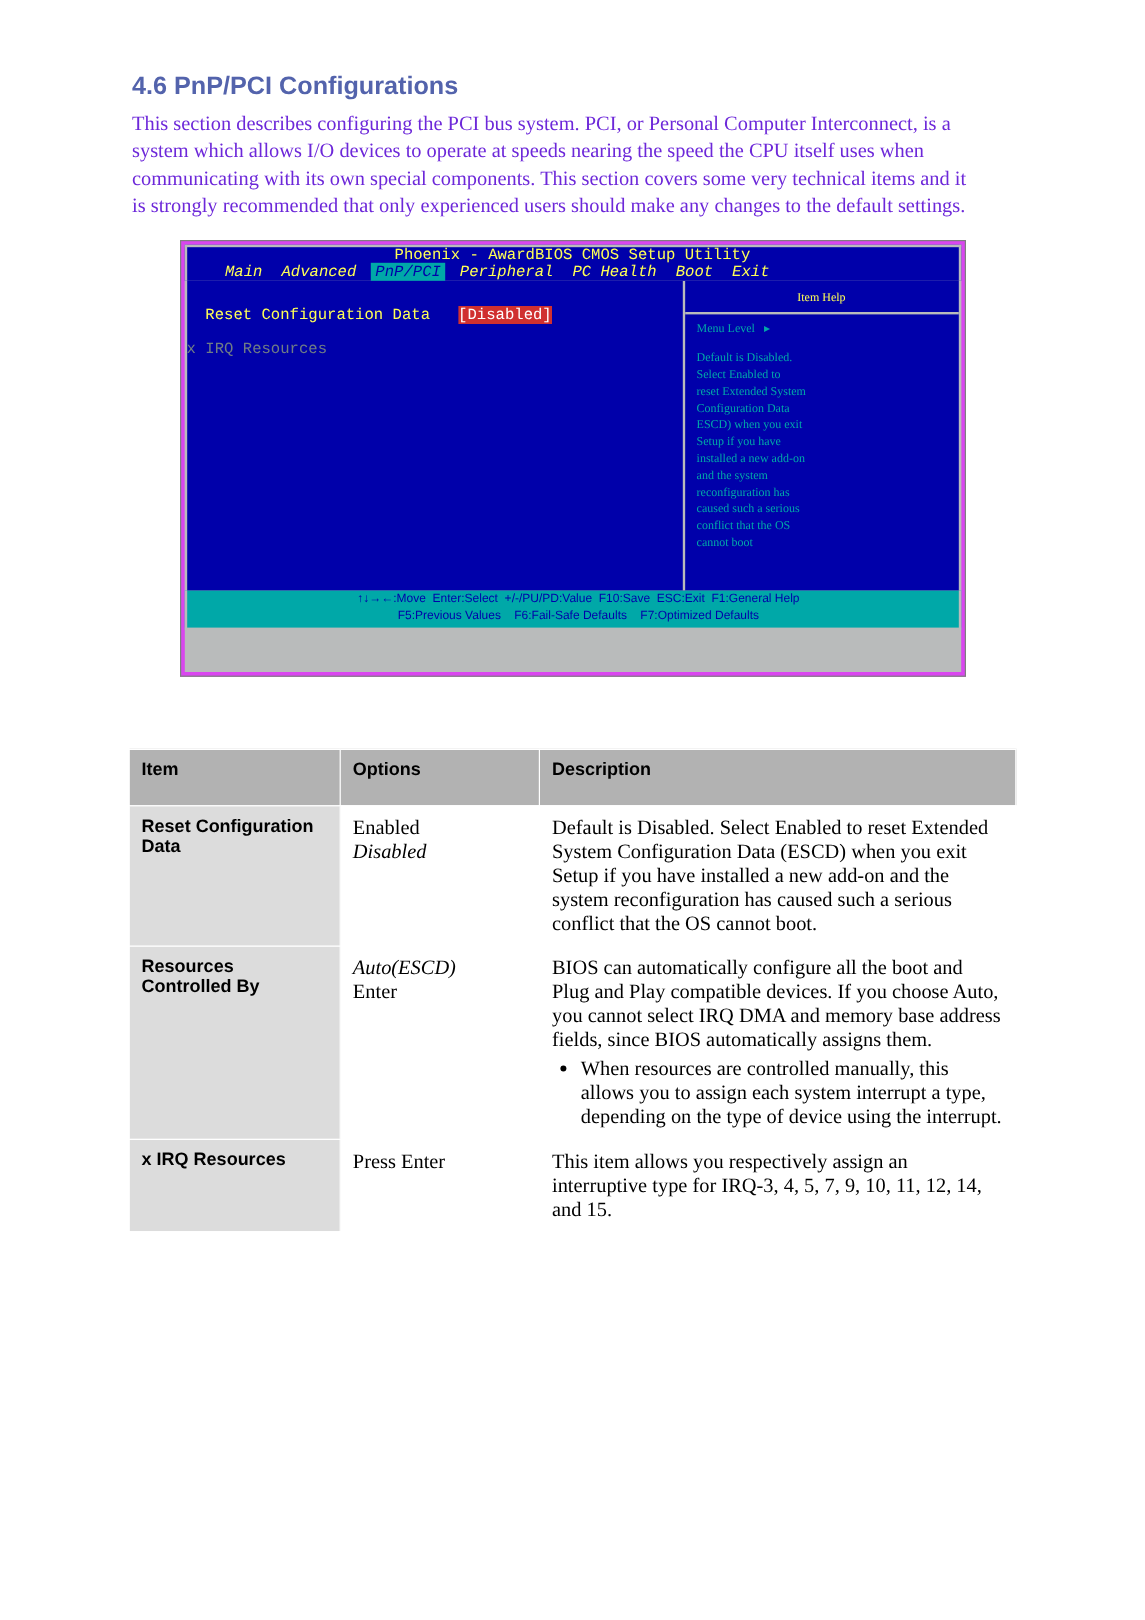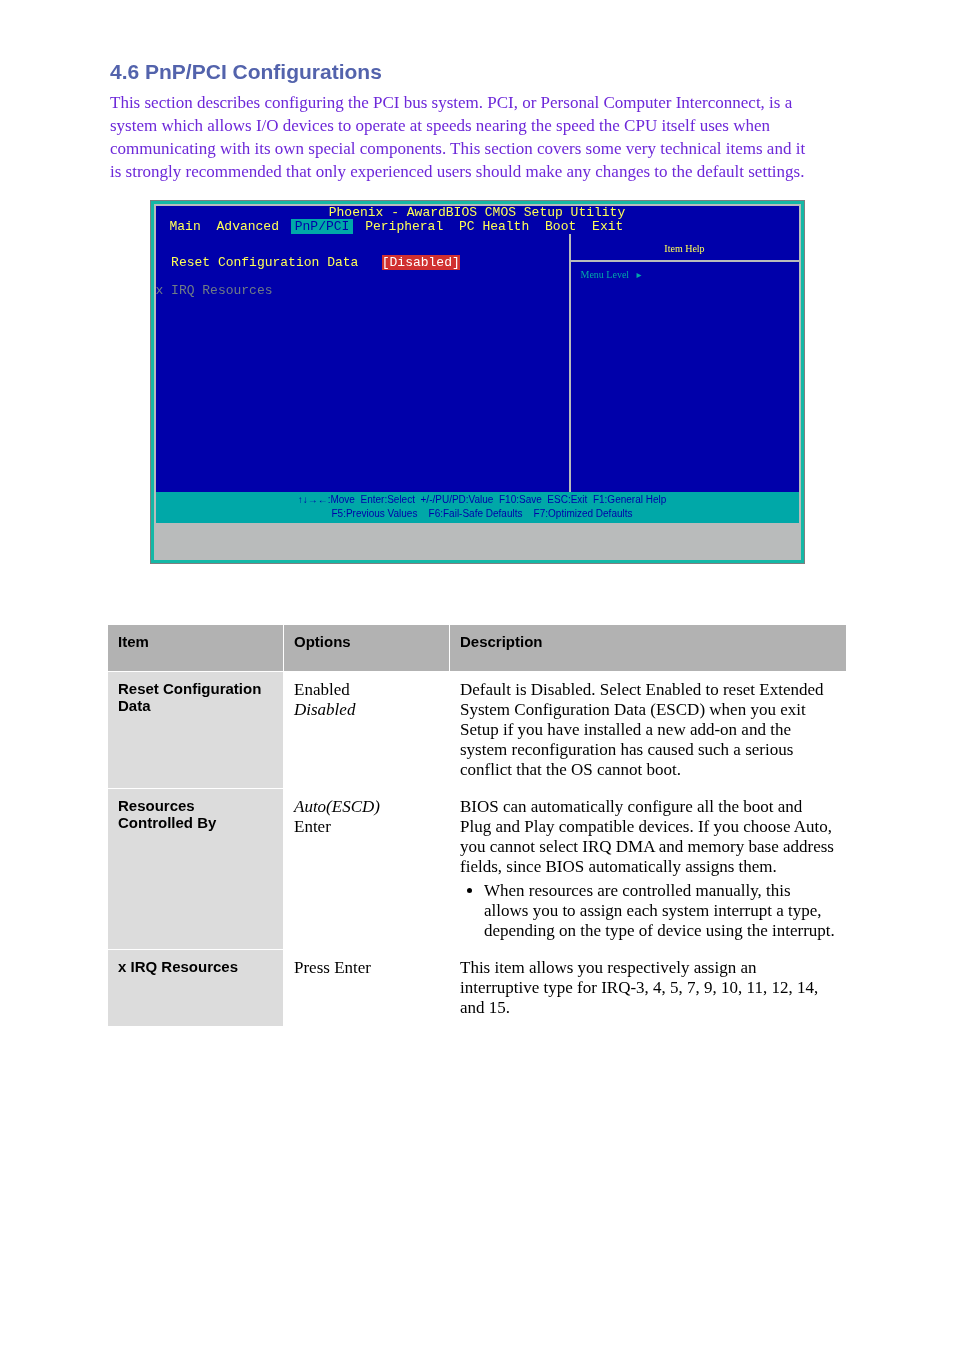--- a/index.html
+++ b/index.html
@@ -25,21 +25,21 @@
     font-family: "Times New Roman", serif;
     font-size: 17px;
     color: #6d28d9;
     margin: 0 140px 16px 110px;
     line-height: 1.35;
   }
   .bios-wrap {
     margin: 0 auto;
     width: 655px;
     height: 364px;
-    background: #14b8a6;
+    background: #d946ef;
     border: 1px solid #7f7f7f;
     box-sizing: border-box;
     padding: 3px;
   }
   .bios-inner {
     width: 100%;
     height: 100%;
     background: #b9bbbb;
     position: relative;
   }
@@ -57,21 +57,22 @@
   .bios-title {
     text-align: center;
     line-height: 14px;
     padding-top: 0;
   }
   .bios-tabs {
     font-family: "Courier New", monospace;
     font-size: 13px;
     height: 14px;
     line-height: 14px;
-    padding-left: 10px;
+    padding-left: 28px;
+    font-style: italic;
   }
   .bios-tabs span {
     color: #ffff55;
     padding: 0 4px;
   }
   .bios-tabs span.sel {
     background: #00a8a8;
     color: #0000AA;
   }
   .bios-body {
@@ -203,20 +204,32 @@
         <div class="bios-left">
           <div class="bios-row">&nbsp;</div>
           <div class="bios-row"><span>  Reset Configuration Data   </span><span class="sel">[Disabled]</span></div>
           <div class="bios-row">&nbsp;</div>
           <div class="bios-row"><span class="grey">x IRQ Resources</span></div>
         </div>
         <div class="bios-right">
           <div class="help-title">Item Help</div>
           <div class="help-sep"></div>
           <div class="help-body">Menu Level   ▸</div>
+          <div class="help-body" style="margin-top:10px;">Default is Disabled.
+Select Enabled to
+reset Extended System
+Configuration Data
+ESCD) when you exit
+Setup if you have
+installed a new add-on
+and the system
+reconfiguration has
+caused such a serious
+conflict that the OS
+cannot boot</div>
         </div>
       </div>
       <div class="bios-foot"><span>↑↓→←:Move  Enter:Select  +/-/PU/PD:Value  F10:Save  ESC:Exit  F1:General Help</span>
 <span>F5:Previous Values    F6:Fail-Safe Defaults    F7:Optimized Defaults</span></div>
     </div>
   </div>
 
   <table class="tbl">
     <thead>
       <tr>

